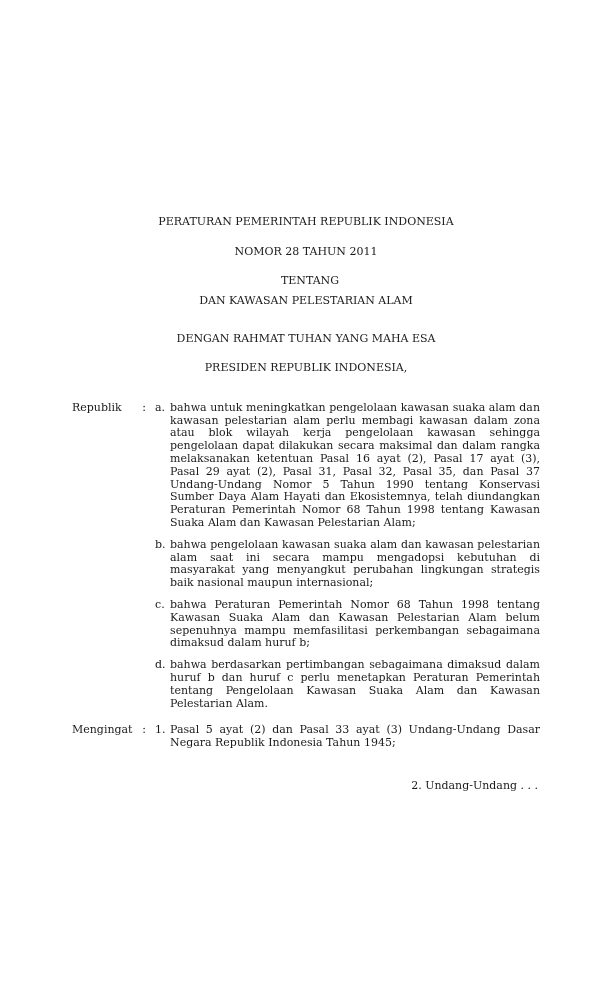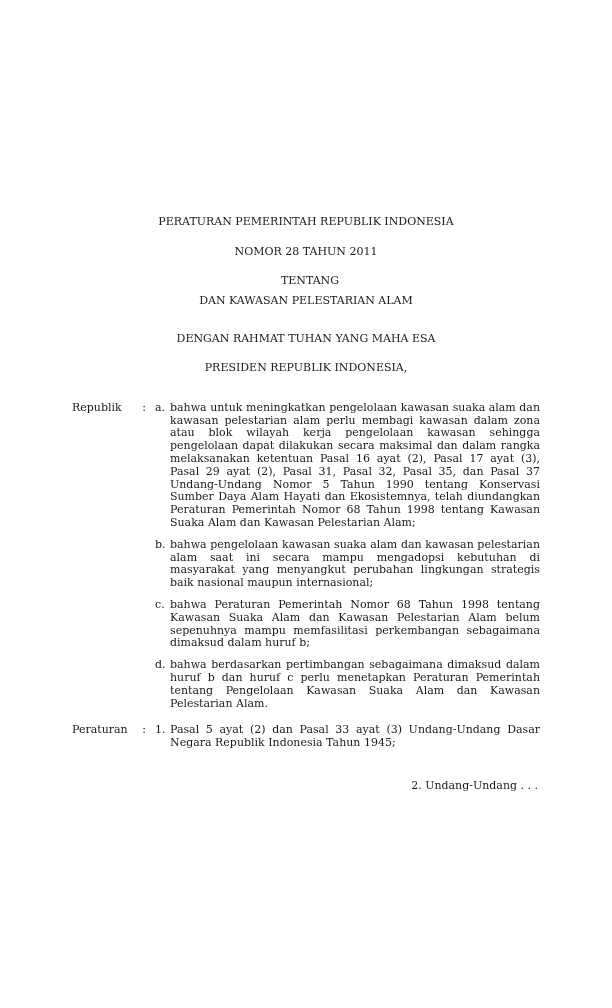--- a/index.html
+++ b/index.html
@@ -92,21 +92,21 @@
         </div>
         <div class="item">
           <span class="item-marker">d.</span>
           <span class="item-text">bahwa berdasarkan pertimbangan sebagaimana dimaksud dalam huruf b dan huruf c perlu menetapkan Peraturan Pemerintah tentang Pengelolaan Kawasan Suaka Alam dan Kawasan Pelestarian Alam.</span>
         </div>
       </div>
     </div>
 
     <div class="section">
       <div class="sec-label">
-        <span>Peraturan</span>
+        <span>Mengingat</span>
         <span>:</span>
       </div>
       <div class="sec-items">
         <div class="item">
           <span class="item-marker">1.</span>
           <span class="item-text">Pasal 5 ayat (2) dan Pasal 33 ayat (3) Undang-Undang Dasar Negara Republik Indonesia Tahun 1945;</span>
         </div>
       </div>
     </div>
 

